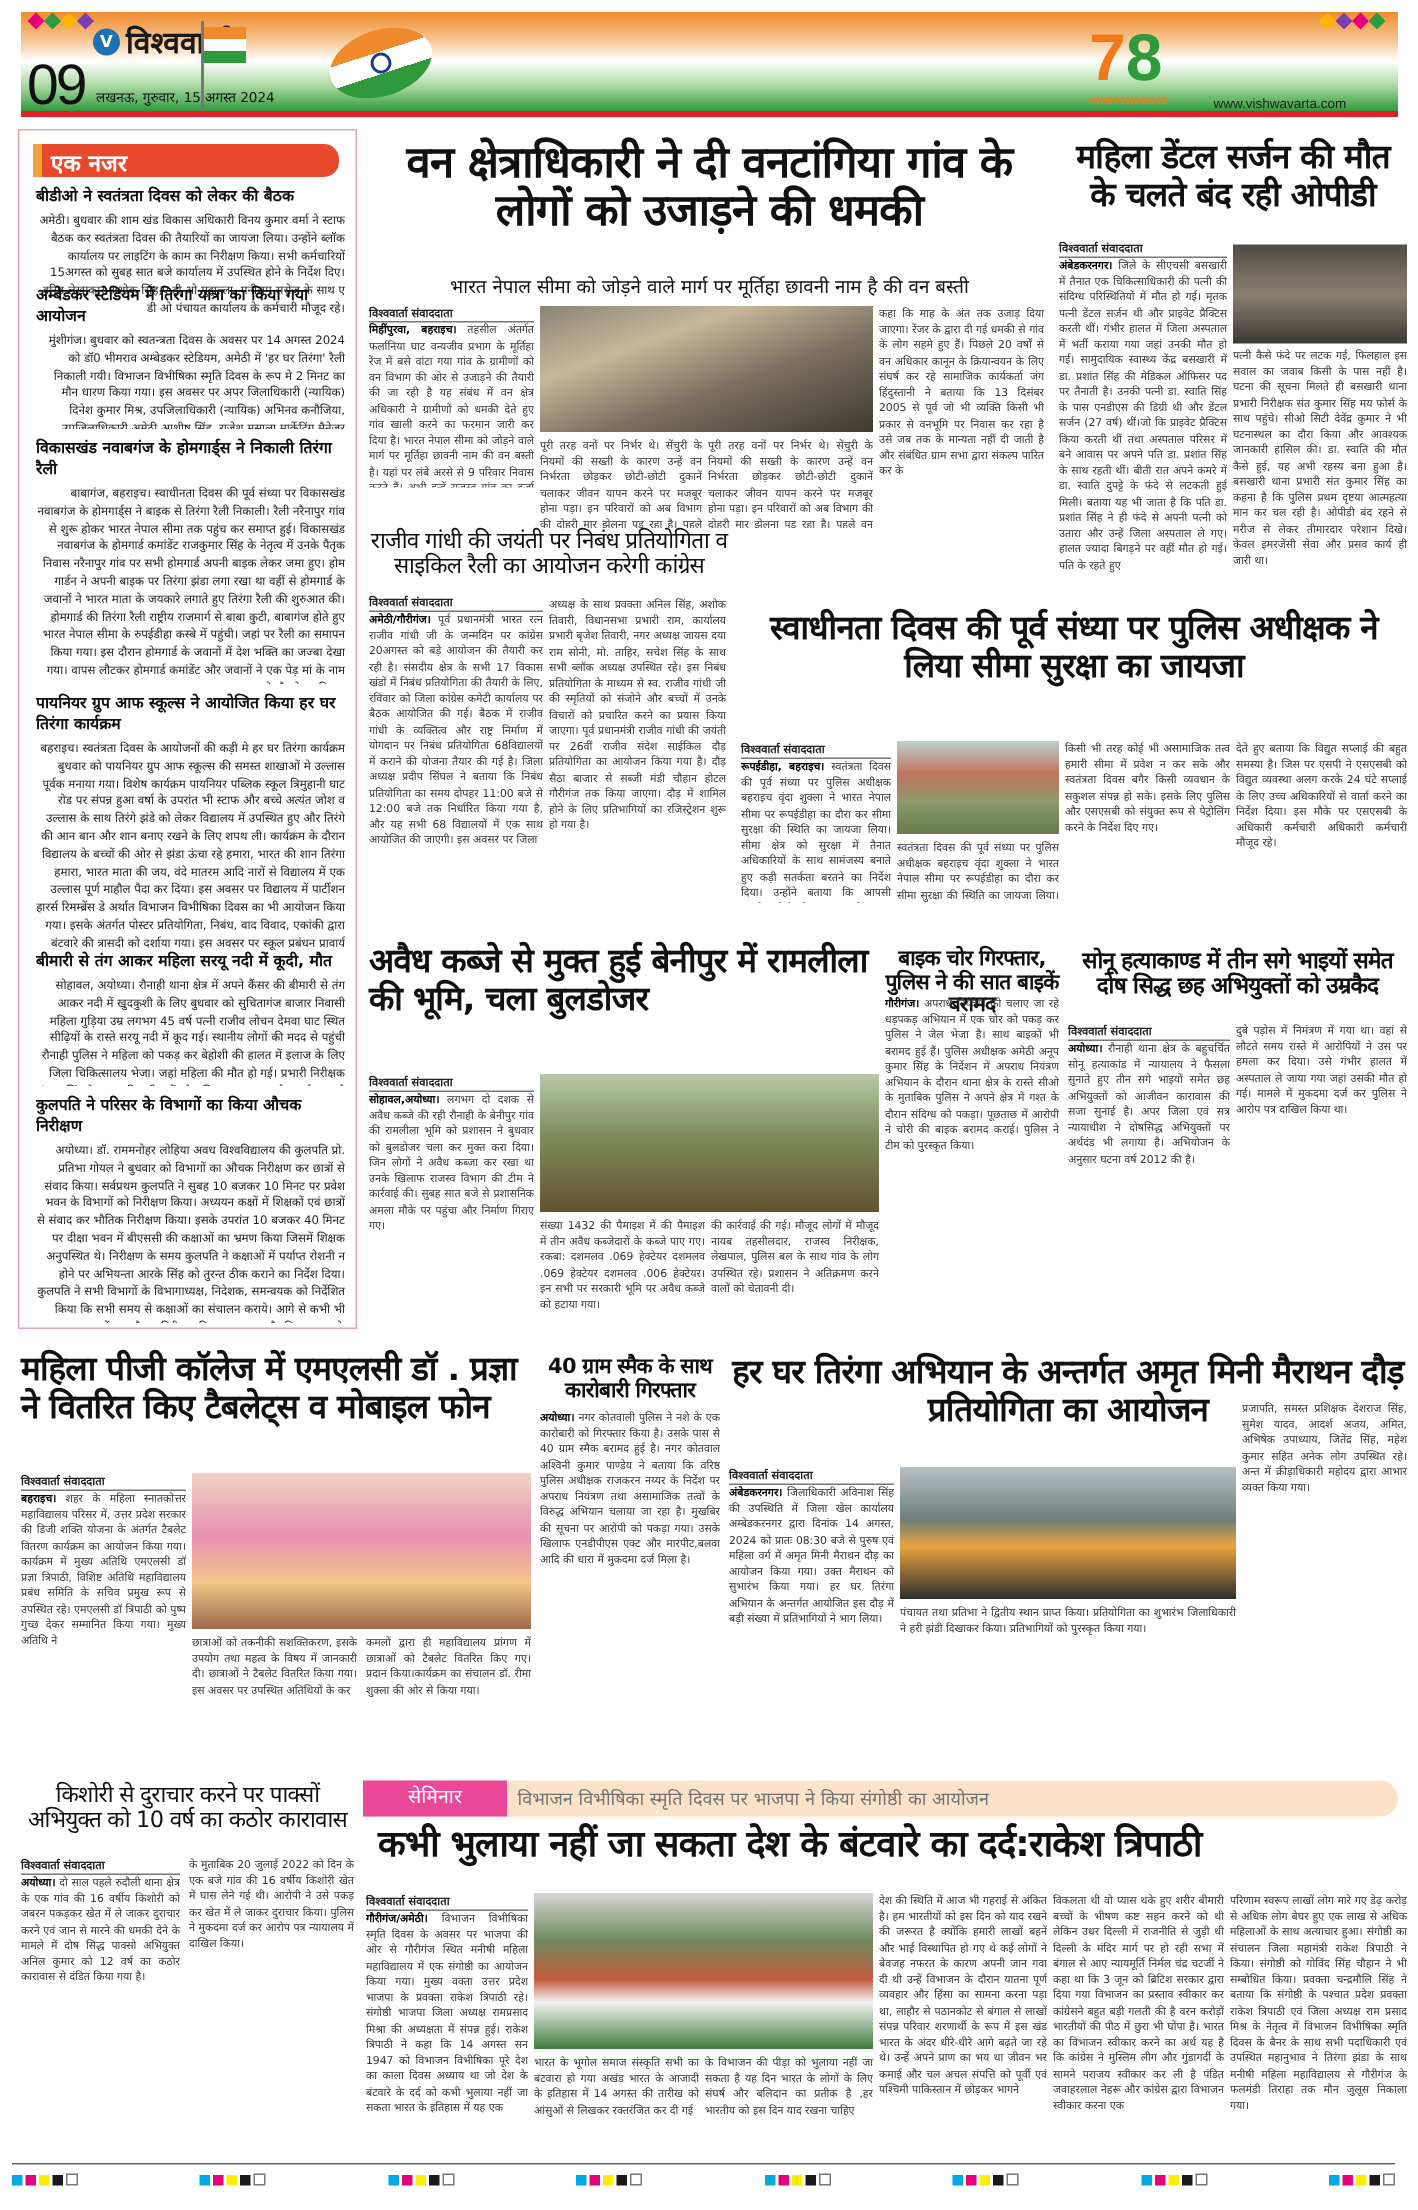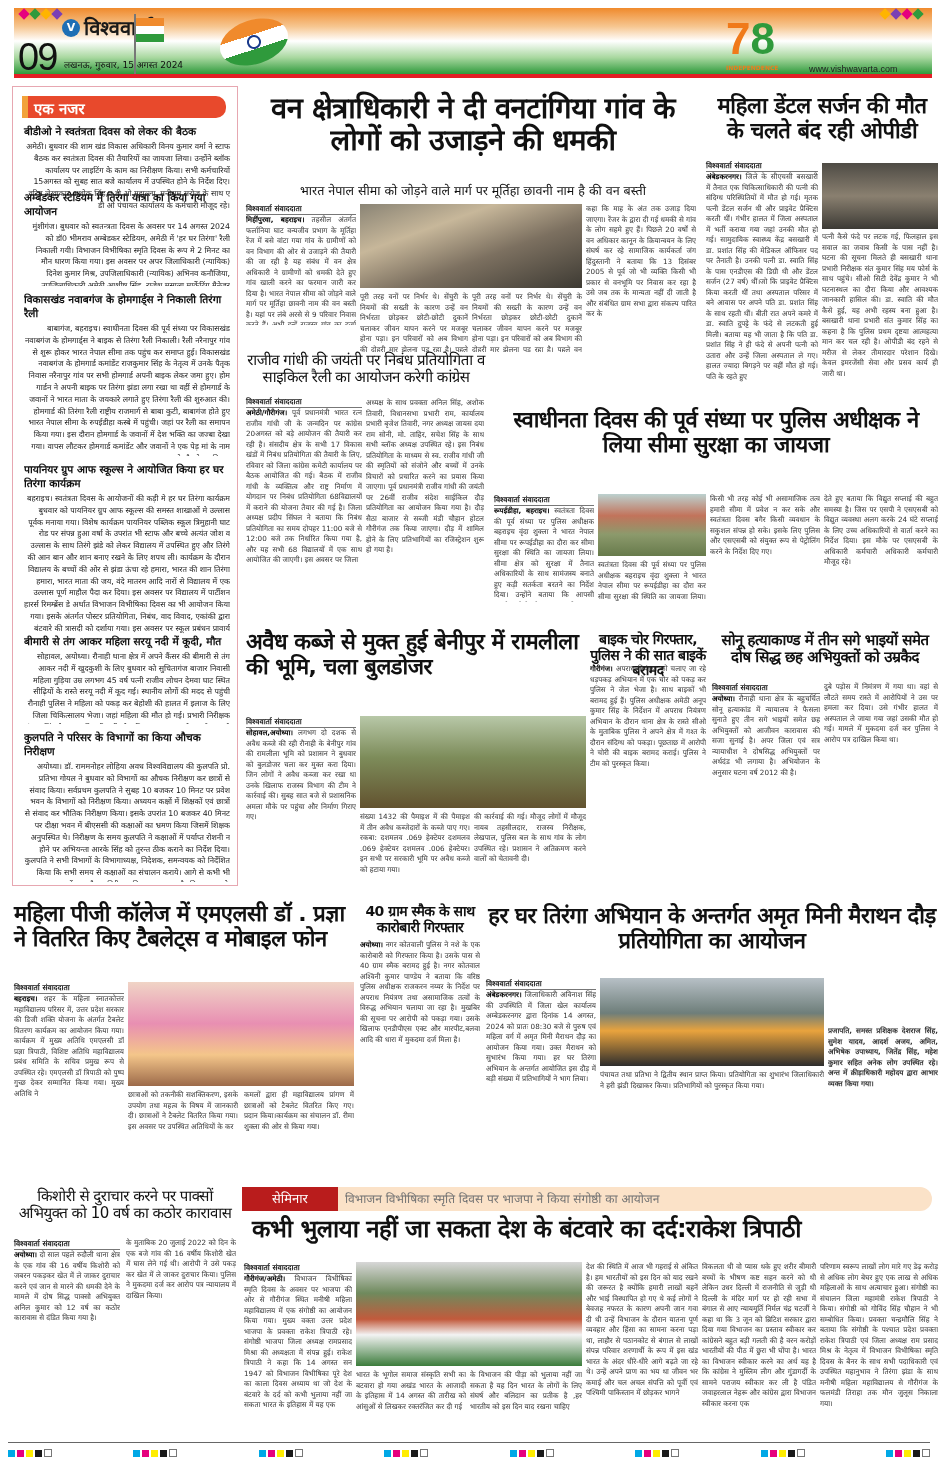--- a/index.html
+++ b/index.html
@@ -54,21 +54,21 @@
   .photo { background: linear-gradient(160deg, #8a8475 0%, #c7b79a 30%, #7c7060 60%, #3d3a33 100%); overflow: hidden; }
   .photo.green { background: linear-gradient(180deg, #b8c8a8 0%, #7d8c5a 45%, #62522f 100%); }
   .photo.pink { background: linear-gradient(180deg, #f0d4c6 0%, #e88fb2 40%, #f4c68a 70%, #9c6a4a 100%); }
   .photo.night { background: linear-gradient(180deg, #4e4b45 0%, #8a8070 50%, #3c3a35 100%); }
   .photo.temple { background: linear-gradient(180deg, #bcd1cf 0%, #c2735b 35%, #8c9a6c 65%, #677a4b 100%); }
   .photo.rally { background: linear-gradient(180deg, #d7d7d7 0%, #6f8a5d 30%, #c25a3c 55%, #f3f3f3 70%, #3c7c3c 100%); }
   .photo.run { background: linear-gradient(180deg, #b7c0c6 0%, #6e7e7a 40%, #e9a33d 60%, #2d2d2d 100%); }
 
   
   .seminar-band { left: 242px; top: 1187px; width: 690px; height: 24px; background: #fbe2c8; border-radius: 0 12px 12px 0; }
-  .seminar-tag { left: 242px; top: 1187px; width: 96px; height: 24px; background: #b91c1c; color: #fff; font-size: 13px; text-align:center; line-height: 24px; }
+  .seminar-tag { left: 242px; top: 1187px; width: 96px; height: 24px; background: #ec4899; color: #fff; font-size: 13px; text-align:center; line-height: 24px; }
   .seminar-text { left: 345px; top: 1190px; font-size: 12px; color: #737373; }
 
   
   .regbar { left: 8px; top: 1442px; width: 922px; border-top: 1px solid #666; height: 1px; }
   .regs { left: 8px; top: 1449px; width: 922px; display:flex; justify-content:space-between; }
   .reg { display:flex; gap:2px; align-items:center; }
   .reg i { display:block; width:7px; height:7px; }
   .reg .c{background:#00a8e6;} .reg .m{background:#e6007e;} .reg .y{background:#ffed00;} .reg .k{background:#1a1a1a;}
   .reg .t { width:8px; height:8px; border:1px solid #777; position:relative; }
 </style>
@@ -191,21 +191,21 @@
 <div class="abs col" style="left:244px;top:1090px;width:110px;height:82px;">कमलों द्वारा ही महाविद्यालय प्रांगण में छात्राओं को टैबलेट वितरित किए गए। प्रदान किया।कार्यक्रम का संचालन डॉ. रीमा शुक्ला की ओर से किया गया।</div>
 
 <div class="abs hl hl-s" style="left:360px;top:904px;width:120px;text-align:center;">40 ग्राम स्मैक के साथ कारोबारी गिरफ्तार</div>
 <div class="abs col" style="left:360px;top:940px;width:120px;height:232px;"><b>अयोध्या।</b> <span>नगर कोतवाली पुलिस ने नशे के एक कारोबारी को गिरफ्तार किया है। उसके पास से 40 ग्राम स्मैक बरामद हुई है। नगर कोतवाल अश्विनी कुमार पाण्डेय ने बताया कि वरिष्ठ पुलिस अधीक्षक राजकरन नय्यर के निर्देश पर अपराध नियंत्रण तथा असामाजिक तत्वों के विरुद्ध अभियान चलाया जा रहा है। मुखबिर की सूचना पर आरोपी को पकड़ा गया। उसके खिलाफ एनडीपीएस एक्ट और मारपीट,बलवा आदि की धारा में मुकदमा दर्ज मिला है।</span></div>
 
 <div class="abs hl hl-l" style="left:486px;top:904px;width:452px;text-align:center;font-size:22px;">हर घर तिरंगा अभियान के अन्तर्गत अमृत मिनी मैराथन दौड़ प्रतियोगिता का आयोजन</div>
 <div class="abs byline" style="left:486px;top:978px;width:110px;">विश्ववार्ता संवाददाता</div>
 <div class="abs col" style="left:486px;top:990px;width:110px;height:182px;"><b>अंबेडकरनगर।</b> <span>जिलाधिकारी अविनाश सिंह की उपस्थिति में जिला खेल कार्यालय अम्बेडकरनगर द्वारा दिनांक 14 अगस्त, 2024 को प्रातः 08:30 बजे से पुरुष एवं महिला वर्ग में अमृत मिनी मैराथन दौड़ का आयोजन किया गया। उक्त मैराथन को सुभारंभ किया गया। हर घर तिरंगा अभियान के अन्तर्गत आयोजित इस दौड़ में बड़ी संख्या में प्रतिभागियों ने भाग लिया।</span></div>
 <div class="abs photo run" style="left:600px;top:978px;width:224px;height:88px;"></div>
 <div class="abs col" style="left:600px;top:1070px;width:224px;height:102px;">पंचायत तथा प्रतिभा ने द्वितीय स्थान प्राप्त किया। प्रतियोगिता का शुभारंभ जिलाधिकारी ने हरी झंडी दिखाकर किया। प्रतिभागियों को पुरस्कृत किया गया।</div>
-<div class="abs col" style="left:828px;top:1026px;width:110px;height:194px;font-weight:bold;">प्रजापति, समस्त प्रशिक्षक देशराज सिंह, सुमेश यादव, आदर्श अजय, अमित, अभिषेक उपाध्याय, जितेंद्र सिंह, महेश कुमार सहित अनेक लोग उपस्थित रहे। अन्त में क्रीड़ाधिकारी महोदय द्वारा आभार व्यक्त किया गया।</div>
+<div class="abs col" style="left:828px;top:934px;width:110px;height:194px;">प्रजापति, समस्त प्रशिक्षक देशराज सिंह, सुमेश यादव, आदर्श अजय, अमित, अभिषेक उपाध्याय, जितेंद्र सिंह, महेश कुमार सहित अनेक लोग उपस्थित रहे। अन्त में क्रीड़ाधिकारी महोदय द्वारा आभार व्यक्त किया गया।</div>
 
 <div class="abs hl" style="left:14px;top:1188px;width:222px;font-size:15px;font-weight:400;text-align:center;">किशोरी से दुराचार करने पर पाक्सों अभियुक्त को 10 वर्ष का कठोर कारावास</div>
 <div class="abs byline" style="left:14px;top:1238px;width:106px;">विश्ववार्ता संवाददाता</div>
 <div class="abs col" style="left:14px;top:1250px;width:106px;height:182px;"><b>अयोध्या।</b> <span>दो साल पहले रुदौली थाना क्षेत्र के एक गांव की 16 वर्षीय किशोरी को जबरन पकड़कर खेत में ले जाकर दुराचार करने एवं जान से मारने की धमकी देने के मामले में दोष सिद्ध पाक्सो अभियुक्त अनिल कुमार को 12 वर्ष का कठोर कारावास से दंडित किया गया है।</span></div>
 <div class="abs col" style="left:126px;top:1238px;width:110px;height:194px;">के मुताबिक 20 जुलाई 2022 को दिन के एक बजे गांव की 16 वर्षीय किशोरी खेत में घास लेने गई थी। आरोपी ने उसे पकड़ कर खेत में ले जाकर दुराचार किया। पुलिस ने मुकदमा दर्ज कर आरोप पत्र न्यायालय में दाखिल किया।</div>
 
 <div class="abs seminar-band"></div>
 <div class="abs seminar-tag">सेमिनार</div>
 <div class="abs seminar-text">विभाजन विभीषिका स्मृति दिवस पर भाजपा ने किया संगोष्ठी का आयोजन</div>
 <div class="abs hl hl-l" style="left:252px;top:1216px;width:686px;font-size:24px;">कभी भुलाया नहीं जा सकता देश के बंटवारे का दर्द:राकेश त्रिपाठी</div>

